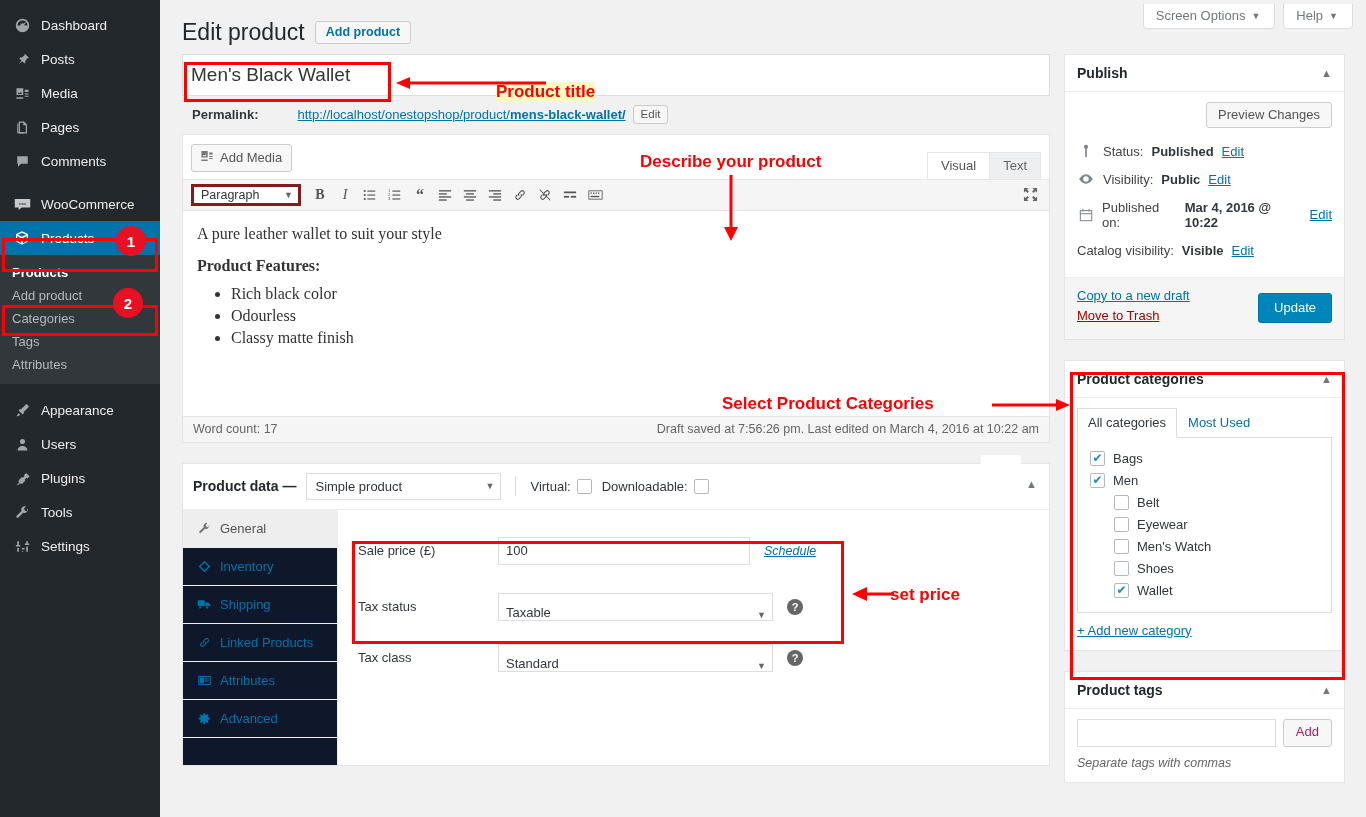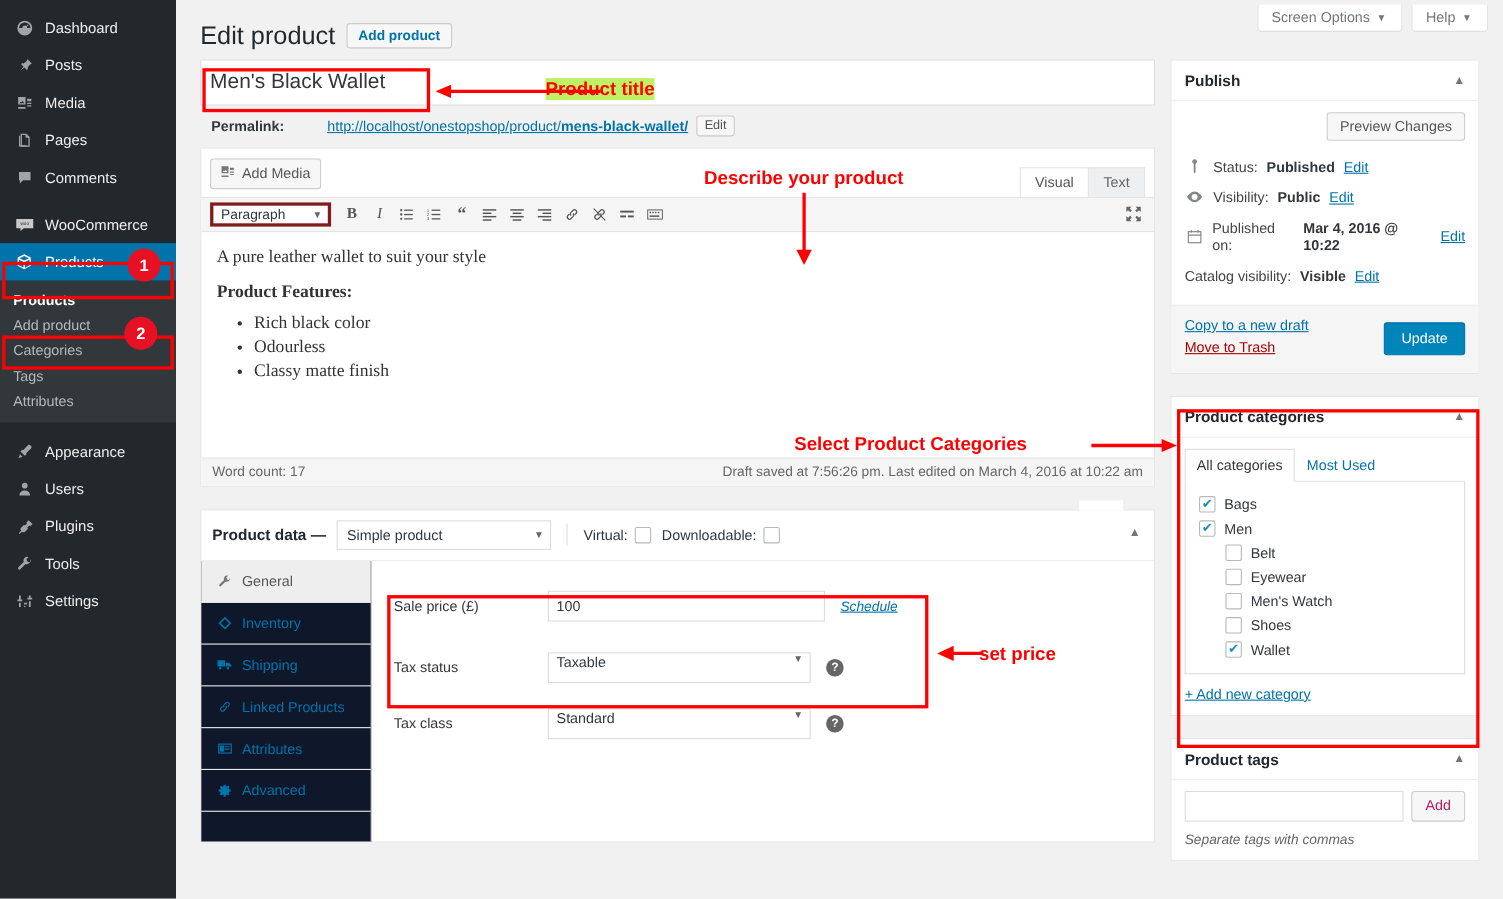--- a/index.html
+++ b/index.html
@@ -134,23 +134,23 @@
   .pd-tab.active .ti { color:#777;}
   .pd-fields { flex:1; padding:18px 0 10px 0; position:relative;}
   .field-row { display:flex; align-items:center; padding:0 0 0 20px; height:46px; }
   .field-label { width:140px; font-size:13px; color:#32373c; }
   .field-input {
     width:252px; height:28px; border:1px solid #ddd; background:#fff;
     font-size:13px; padding:0 7px; color:#32373c;
     font-family:"Liberation Sans", sans-serif;
   }
   .field-select {
-    width:239px; height:28px; border:1px solid #ddd; background:#fff;
+    width:275px; height:28px; border:1px solid #ddd; background:#fff;
     font-size:13px; padding:0 6px 0 7px; color:#32373c;
-    display:flex; align-items:flex-start; justify-content:space-between;
+    display:flex; align-items:flex-end; justify-content:space-between;
   }
   .sched-link { color:#0073aa; font-style:italic; text-decoration:underline; font-size:12.5px; margin-left:14px;}
   .help-tip {
     width:16px; height:16px; border-radius:50%; background:#666; color:#fff;
     font-size:11px; font-weight:bold; display:inline-flex; align-items:center;
     justify-content:center; margin-left:14px;
   }
   
   .box { background:#fff; border:1px solid #e5e5e5; margin-bottom:20px; position:relative;}
   .box-head {
@@ -720,21 +720,21 @@
 <div class="badge" style="left:116px;top:226px;">1</div>
 <div class="badge" style="left:113px;top:288px;">2</div>
 
 <div class="ann" style="left:396px;top:68px;">
   <svg width="230" height="30" viewBox="0 0 230 30">
     <line x1="8" y1="15" x2="150" y2="15" stroke="#ff0000" stroke-width="3"></line>
     <polygon points="0,15 14,9 14,21" fill="#ff0000"></polygon>
     <text x="160" y="21" fill="#ff0000" font-size="17" font-weight="bold" font-family="Liberation Sans, sans-serif"></text>
   </svg>
 </div>
-<span class="ann-text" style="left:496px;top:71px;position:absolute;background:#bef264;">Product title</span>
+<span class="ann-text" style="left:496px;top:82px;position:absolute;background:#fef9c3;">Product title</span>
 
 <span class="ann-text" style="left:640px;top:152px;position:absolute;">Describe your product</span>
 <div class="ann" style="left:718px;top:175px;">
   <svg width="26" height="68" viewBox="0 0 26 68">
     <line x1="13" y1="0" x2="13" y2="54" stroke="#ff0000" stroke-width="3"></line>
     <polygon points="13,66 6,52 20,52" fill="#ff0000"></polygon>
   </svg>
 </div>
 
 <span class="ann-text" style="left:722px;top:394px;position:absolute;">Select Product Categories</span>

